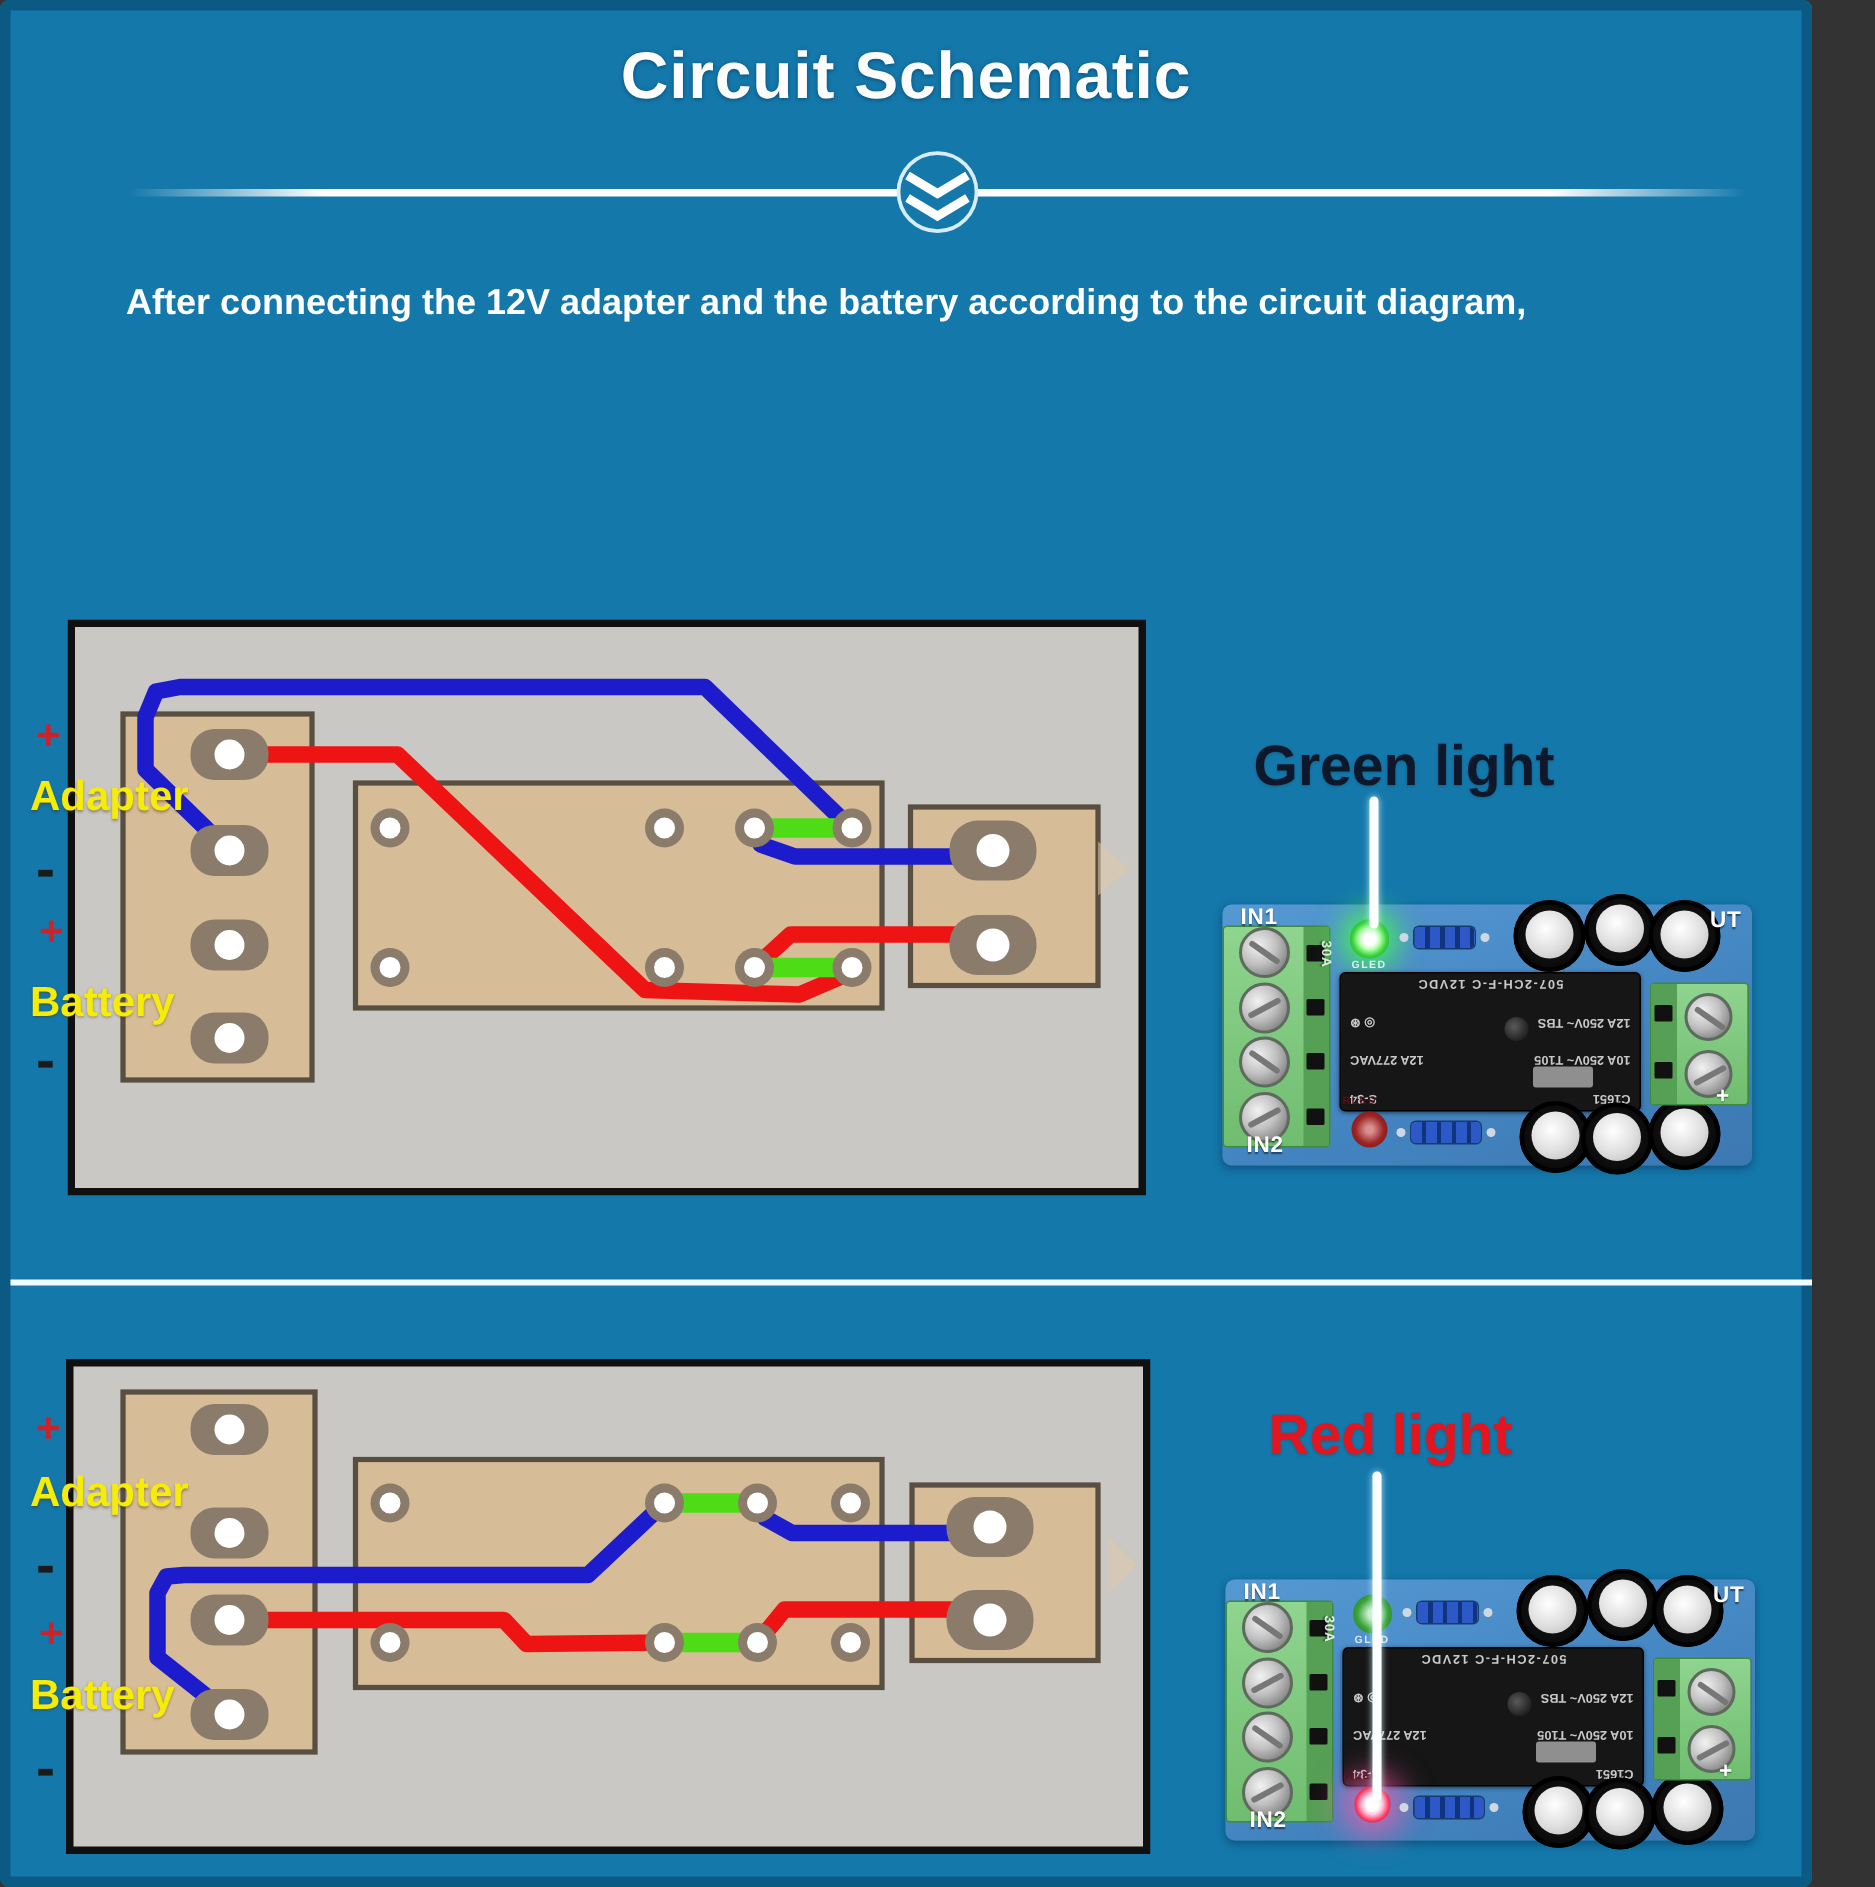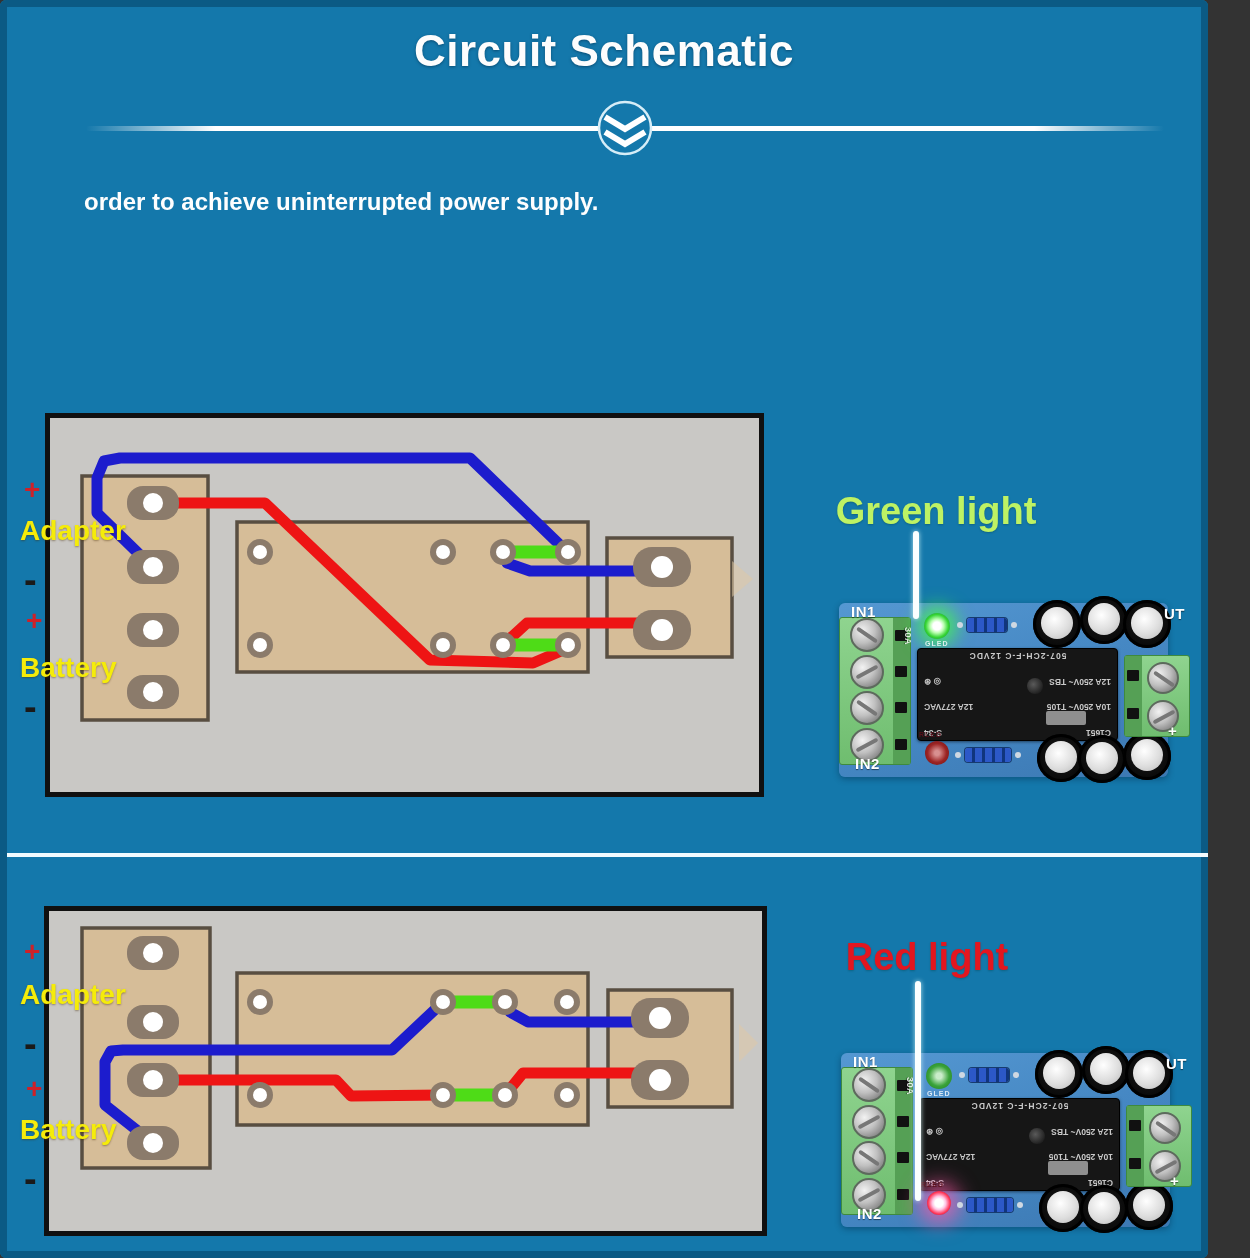--- a/index.html
+++ b/index.html
@@ -39,21 +39,21 @@
   .slabel{position:absolute;z-index:4;font-weight:bold;line-height:1;}
   .lab-plus{color:#cf2128;font-size:28px;}
   .lab-minus{color:#1a1a1a;font-size:38px;font-weight:900;}
   .lab-name{color:#f5ec0a;font-size:28px;text-shadow:0 1px 2px rgba(70,45,0,.45);}
   
   .divider2{position:absolute;left:7px;top:853px;width:1236px;height:4px;background:#f2fbff;z-index:3;}
   
   .module{position:absolute;width:353px;height:174px;z-index:2;}
   .pcb{position:absolute;inset:0;border-radius:6px;
     background:linear-gradient(160deg,#5598d2,#4486c2 55%,#3c78b2);
-    box-shadow:0 2px 6px rgba(0,30,60,.4);margin-left:24px;}
+    box-shadow:0 2px 6px rgba(0,30,60,.4);}
   .term{position:absolute;background:linear-gradient(180deg,#8fd48f,#6fbd6f);border:1px solid #3e8a3e;border-radius:3px;}
   .term-left{left:0;top:14px;width:70px;height:146px;}
   .term-right{left:285px;top:52px;width:64px;height:80px;}
   .tstrip{position:absolute;top:0;bottom:0;width:17px;background:#55a055;}
   .term-left .tstrip{right:0;}
   .term-right .tstrip{left:0;}
   .slot{position:absolute;width:12px;height:11px;background:#111;border-radius:1px;}
   .screw{position:absolute;width:34px;height:34px;border-radius:50%;
     background:radial-gradient(circle at 35% 35%,#f2f2f2,#c0c0c0 45%,#8d8d8d 75%,#666);
     border:2px solid #5d6a5d;box-sizing:border-box;}
@@ -94,38 +94,38 @@
     background:repeating-linear-gradient(90deg,#2c58c8 0 7px,#10357e 7px 10px);box-shadow:0 0 0 1px #173b6e;}
   .comp::before,.comp::after{content:"";position:absolute;top:4px;width:6px;height:6px;border-radius:50%;background:#cfd8e2;}
   .comp::before{left:-10px;} .comp::after{right:-10px;}
   .r1{left:128px;top:15px;width:40px;}
   .r2{left:126px;top:145px;width:46px;}
   
   .pointer{position:absolute;width:6px;background:#fbffff;border-radius:3px;z-index:7;
     box-shadow:0 0 5px rgba(220,255,255,.8);}
   .cap-label{position:absolute;width:260px;text-align:center;font-size:38px;font-weight:bold;z-index:7;
     text-shadow:0 1px 2px rgba(0,40,20,.25);}
-  .cap-green{color:#bef264;}
+  .cap-green{color:#0f172a;}
   .cap-red{color:#e3161f;}
 </style>
 </head>
 <body>
 
 <div class="page">
 
   <div class="title">Circuit Schematic</div>
   <div class="hr"></div>
   <svg class="chev" width="64" height="64" viewBox="0 0 64 64">
     <circle cx="32" cy="32" r="26" fill="#1478ab" stroke="#d6edf7" stroke-width="2.5"></circle>
     <polyline points="12,21 32,33 52,21" fill="none" stroke="#ffffff" stroke-width="6"></polyline>
     <polyline points="12,36 32,48 52,36" fill="none" stroke="#ffffff" stroke-width="6"></polyline>
   </svg>
 
   <div class="desc">
-    <div>order to achieve uninterrupted power supply.</div>
+    <div>After connecting the 12V adapter and the battery according to the circuit diagram,</div>
   </div>
 
   <svg class="schematic" style="left:45px;top:413px" width="719" height="384" viewBox="0 0 719 384">
     <rect class="panel" x="2.5" y="2.5" width="714" height="379"></rect>
     <rect class="blk" x="37" y="63" width="126" height="244"></rect>
     <rect class="blk" x="192" y="109" width="351" height="150"></rect>
     <rect class="blk" x="562" y="125" width="125" height="119"></rect>
     <polygon class="ghost" points="687,148 708,166 687,184"></polygon>
     <g>
       <polyline class="wire wblue" points="108,154 93,140 52,100 52,65 59,48 75,45 425,45 515,132 523,139"></polyline>

